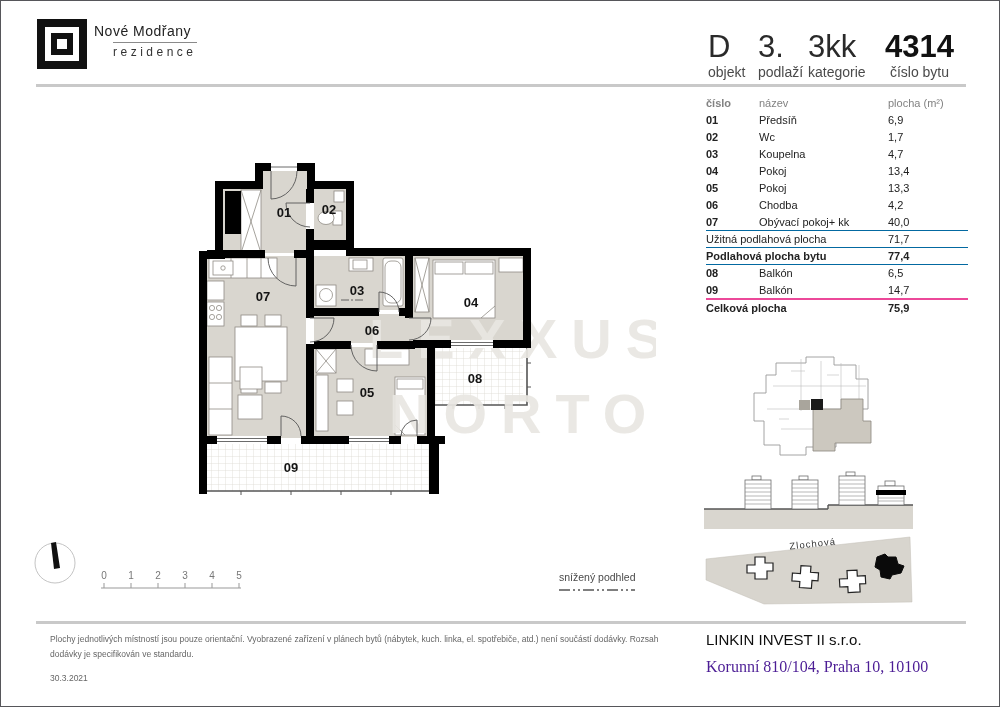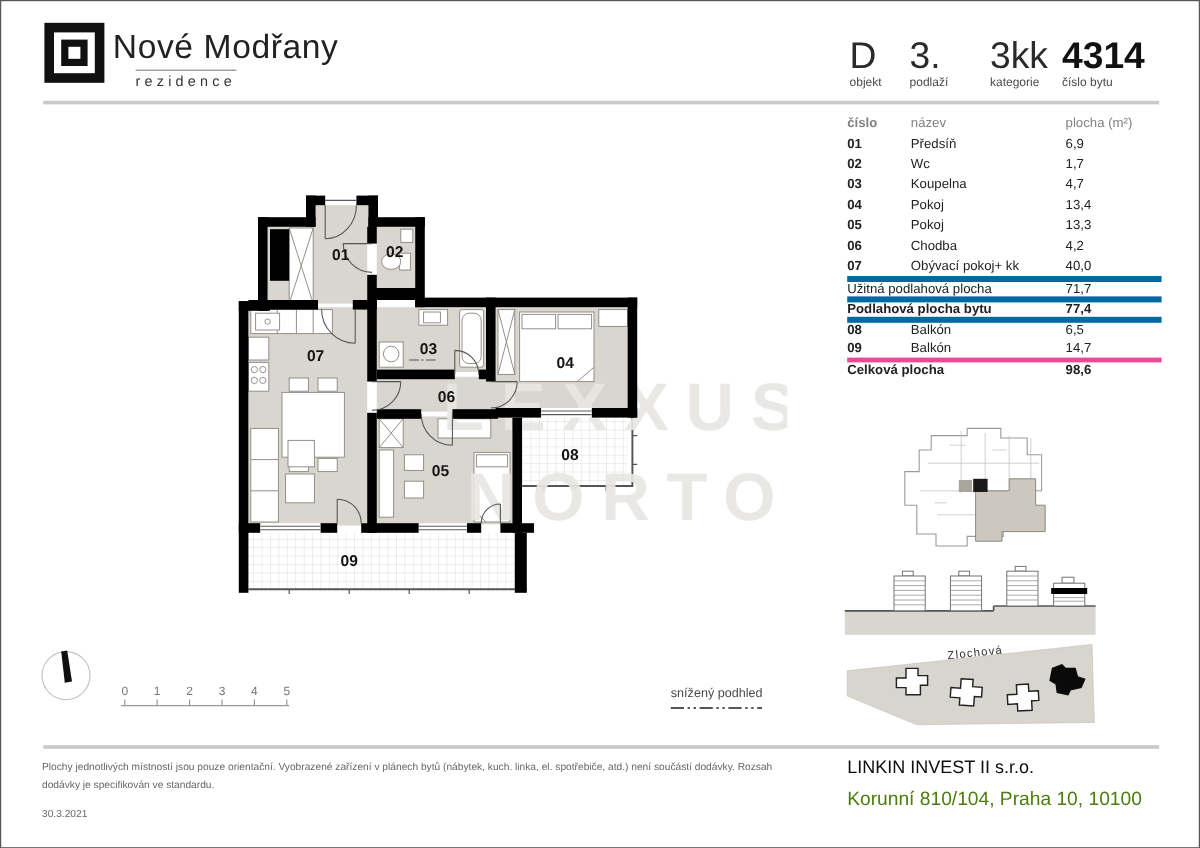--- a/index.html
+++ b/index.html
@@ -10,45 +10,45 @@
   .rlabel{font-size:13px;font-weight:700;fill:#141414;}
   .slabel{font-size:10px;fill:#777;}
   .legendtxt{font-size:10.5px;fill:#4a4a4a;}
   .street{font-size:9.5px;fill:#333;letter-spacing:1px;}
   .wmark{font-size:56px;font-weight:700;letter-spacing:14px;fill:#e9e7e2;opacity:.92;}
 
   .rule{position:absolute;left:35px;width:930px;height:3px;background:#c9c9c9;}
   .rule.top{top:83px;} .rule.bottom{top:620px;}
 
   .brand{position:absolute;left:93px;top:22px;}
-  .brand-name{font-size:28px;font-weight:500;color:#222;letter-spacing:.5px;}
+  .brand-name{font-size:14px;font-weight:500;color:#222;letter-spacing:.5px;}
   .brand-sub{display:inline-block;margin-left:19px;margin-top:3px;padding-top:2px;border-top:1px solid #8a8a8a;
              font-size:12px;letter-spacing:3.5px;color:#333;}
 
   .hfield{position:absolute;top:30px;}
   .hval{font-size:31px;font-weight:500;color:#2a2a2a;line-height:32px;}
   .hval.bold{font-weight:800;color:#111;text-align:right;}
-  .hlabel{font-size:10px;color:#4a4a4a;margin-top:1px;}
+  .hlabel{font-size:14px;color:#4a4a4a;margin-top:1px;text-align:center;}
 
   .tbl{position:absolute;left:705px;top:93px;width:262px;font-size:11px;color:#222;}
   .trow{display:flex;align-items:center;height:17px;box-sizing:border-box;}
   .c-num{width:53px;font-weight:700;}
   .c-name{flex:1;}
   .c-area{width:80px;}
   .thead{color:#828282;}
   .thead .c-num{font-weight:700;}
   .bold{font-weight:700;}
-  .bt-light{border-top:5px solid #0369a1;}
-  .bt-dark{border-top:4px solid #ec4899;}
-
-  .foot-left{position:absolute;left:34px;top:631px;width:630px;font-size:8.5px;color:#666;line-height:15px;}
+  .bt-light{border-top:1px solid #0369a1;}
+  .bt-dark{border-top:2px solid #ec4899;}
+
+  .foot-left{position:absolute;left:49px;top:631px;width:630px;font-size:8.5px;color:#666;line-height:15px;}
   .foot-date{margin-top:9px;}
   .foot-right{position:absolute;left:705px;top:630px;}
   .company{font-size:15px;font-weight:400;color:#0e0e0e;}
-  .address{font-size:16px;color:#4d7c0f;margin-top:10px;}
+  .address{font-size:16px;color:#4c1d95;margin-top:10px;font-family:Liberation Serif, serif;}
 </style>
 </head>
 <body>
 
 <div class="page">
 
   <svg class="art" width="1000" height="707" viewBox="0 0 1000 707">
     <defs>
       <pattern id="tile" width="7" height="7" patternUnits="userSpaceOnUse">
         <path d="M7 0 H0 V7" stroke="#dcd9d2" stroke-width="0.8" fill="none"></path>
@@ -304,21 +304,21 @@
   </div>
 
   <div class="hfield" style="left:707px">
     <div class="hval">D</div>
     <div class="hlabel">objekt</div>
   </div>
   <div class="hfield" style="left:757px">
     <div class="hval">3.</div>
     <div class="hlabel">podlaží</div>
   </div>
-  <div class="hfield" style="left:824px">
+  <div class="hfield" style="left:807px">
     <div class="hval">3kk</div>
     <div class="hlabel">kategorie</div>
   </div>
   <div class="hfield" style="left:884px">
     <div class="hval bold">4314</div>
     <div class="hlabel">číslo bytu</div>
   </div>
 
   <div class="tbl">
     <div class="trow thead">
@@ -378,21 +378,21 @@
       <div class="c-area">6,5</div>
     </div>
     <div class="trow">
       <div class="c-num">09</div>
       <div class="c-name">Balkón</div>
       <div class="c-area">14,7</div>
     </div>
 
     <div class="trow bt-dark bold">
       <div class="c-name">Celková plocha</div>
-      <div class="c-area">98,6</div>
+      <div class="c-area">75,9</div>
     </div>
   </div>
 
   <div class="foot-left">
     <div>Plochy jednotlivých místností jsou pouze orientační. Vyobrazené zařízení v plánech bytů (nábytek, kuch. linka, el. spotřebiče, atd.) není součástí dodávky. Rozsah dodávky je specifikován ve standardu.</div>
     <div class="foot-date">30.3.2021</div>
   </div>
   <div class="foot-right">
     <div class="company">LINKIN INVEST II s.r.o.</div>
     <div class="address">Korunní 810/104, Praha 10, 10100</div>

